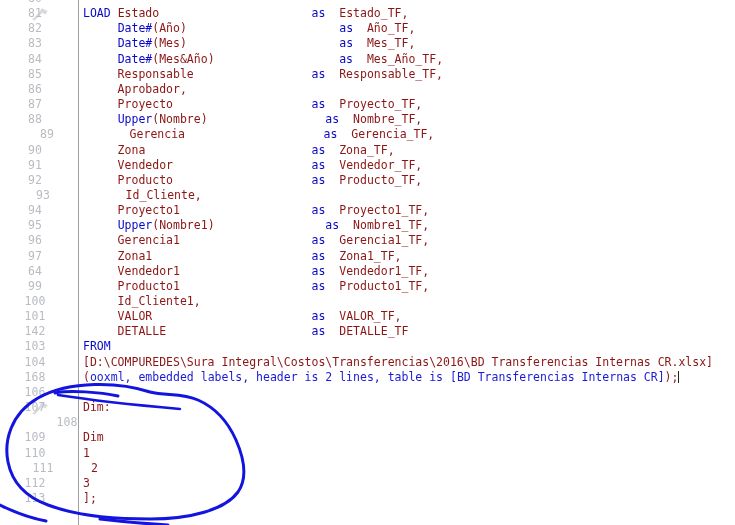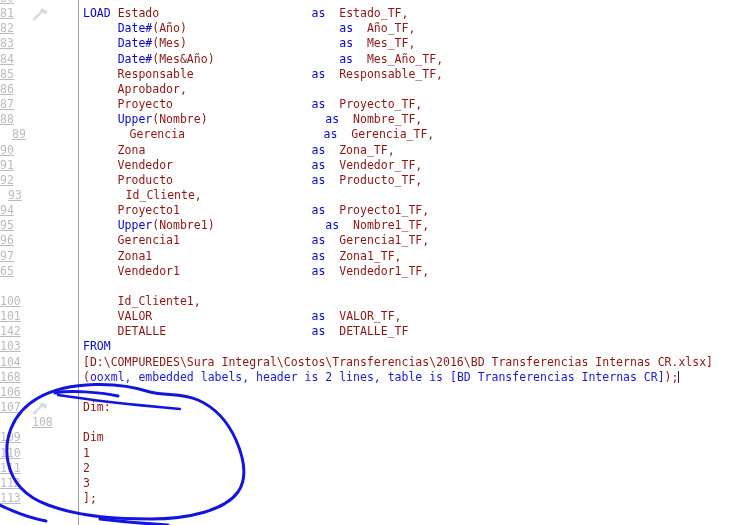--- a/index.html
+++ b/index.html
@@ -46,25 +46,24 @@
     line-height: 15.15px;
     white-space: pre;
     font-size: 11.5px;
   }
 
   .ln {
     position: absolute;
     left: 0;
     top: 0;
     width: 70px;
-    text-align: left;
+    text-align: center;
     color: #b8bcc2;
     font-size: 11.5px;
     font-family: "DejaVu Sans Mono", "Liberation Mono", monospace;
-    text-decoration: underline;
   }
 
   .code {
     position: absolute;
     left: 83px;
     top: 0;
     white-space: pre;
     font-size: 11.5px;
     letter-spacing: 0px;
     font-family: "DejaVu Sans Mono", "Liberation Mono", monospace;
@@ -130,38 +129,39 @@
       <div class="line" style="position: absolute; left: 0px; top: 112.2px; width: 735px;"><span class="ln">88</span><span class="code"><span class="id">     </span><span class="kw">Upper</span><span class="id">(Nombre)</span><span class="id">                 </span><span class="kw">as</span><span class="id">  Nombre_TF,</span></span></div>
       <div class="line" style="position: absolute; left: 12px; top: 127.35px; width: 735px; padding-left: 31px;"><span class="ln">89</span><span class="code"><span class="id">     Gerencia</span><span class="id">                    </span><span class="kw">as</span><span class="id">  Gerencia_TF,</span></span></div>
       <div class="line" style="position: absolute; left: 0px; top: 142.5px; width: 735px;"><span class="ln">90</span><span class="code"><span class="id">     Zona</span><span class="id">                        </span><span class="kw">as</span><span class="id">  Zona_TF,</span></span></div>
       <div class="line" style="position: absolute; left: 0px; top: 157.65px; width: 735px;"><span class="ln">91</span><span class="code"><span class="id">     Vendedor</span><span class="id">                    </span><span class="kw">as</span><span class="id">  Vendedor_TF,</span></span></div>
       <div class="line" style="position: absolute; left: 0px; top: 172.8px; width: 735px;"><span class="ln">92</span><span class="code"><span class="id">     Producto</span><span class="id">                    </span><span class="kw">as</span><span class="id">  Producto_TF,</span></span></div>
       <div class="line" style="position: absolute; left: 8px; top: 187.95px; width: 735px;"><span class="ln">93</span><span class="code"><span class="id">     Id_Cliente,</span></span></div>
       <div class="line" style="position: absolute; left: 0px; top: 203.1px; width: 735px;"><span class="ln">94</span><span class="code"><span class="id">     Proyecto1</span><span class="id">                   </span><span class="kw">as</span><span class="id">  Proyecto1_TF,</span></span></div>
       <div class="line" style="position: absolute; left: 0px; top: 218.25px; width: 735px;"><span class="ln">95</span><span class="code"><span class="id">     </span><span class="kw">Upper</span><span class="id">(Nombre1)</span><span class="id">                </span><span class="kw">as</span><span class="id">  Nombre1_TF,</span></span></div>
       <div class="line" style="position: absolute; left: 0px; top: 233.4px; width: 606px;"><span class="ln">96</span><span class="code"><span class="id">     Gerencia1</span><span class="id">                   </span><span class="kw">as</span><span class="id">  Gerencia1_TF,</span></span></div>
       <div class="line" style="position: absolute; left: 0px; top: 248.55px; width: 735px;"><span class="ln">97</span><span class="code"><span class="id">     Zona1</span><span class="id">                       </span><span class="kw">as</span><span class="id">  Zona1_TF,</span></span></div>
-      <div class="line" style="position: absolute; left: 0px; top: 263.7px; width: 735px;"><span class="ln">65</span><span class="code"><span class="id">     Vendedor1</span><span class="id">                   </span><span class="kw">as</span><span class="id">  Vendedor1_TF,</span></span></div>
+      <div class="line" style="position: absolute; left: 0px; top: 263.7px; width: 735px;"><span class="ln">64</span><span class="code"><span class="id">     Vendedor1</span><span class="id">                   </span><span class="kw">as</span><span class="id">  Vendedor1_TF,</span></span></div>
+      <div class="line" style="position: absolute; left: 0px; top: 278.85px; width: 735px;"><span class="ln">99</span><span class="code"><span class="id">     Producto1</span><span class="id">                   </span><span class="kw">as</span><span class="id">  Producto1_TF,</span></span></div>
       <div class="line" style="position: absolute; left: 0px; top: 294px; width: 735px;"><span class="ln">100</span><span class="code"><span class="id">     Id_Cliente1,</span></span></div>
       <div class="line" style="position: absolute; left: 0px; top: 309.15px; width: 735px;"><span class="ln">101</span><span class="code"><span class="id">     VALOR</span><span class="id">                       </span><span class="kw">as</span><span class="id">  VALOR_TF,</span></span></div>
       <div class="line" style="position: absolute; left: 0px; top: 324.3px; width: 735px;"><span class="ln">142</span><span class="code"><span class="id">     DETALLE</span><span class="id">                     </span><span class="kw">as</span><span class="id">  DETALLE_TF</span></span></div>
       <div class="line" style="position: absolute; left: 0px; top: 339.45px; width: 735px;"><span class="ln">103</span><span class="code"><span class="kw">FROM</span></span></div>
       <div class="line" style="position: absolute; left: 0px; top: 354.6px; width: 735px;"><span class="ln">104</span><span class="code"><span class="str">[D:\COMPUREDES\Sura Integral\Costos\Transferencias\2016\BD Transferencias Internas CR.xlsx]</span></span></div>
       <div class="line" style="position: absolute; left: 0px; top: 369.75px; width: 735px;"><span class="ln">168</span><span class="code"><span class="punc">(</span><span class="bl">ooxml, embedded labels, header is 2 lines, table is </span><span class="bl">[BD Transferencias Internas CR]</span><span class="punc">);</span><span class="caret"></span></span></div>
       <div class="line" style="position: absolute; left: 0px; top: 384.9px; width: 735px;"><span class="ln">106</span><span class="code"></span></div>
       <div class="line" style="position: absolute; left: 0px; top: 400.05px; width: 735px;"><svg class="marker" viewBox="0 0 20 15" style="top: 1px;">
           <g fill="#a9acb2">
             <path d="M12.5 1.2 L18.6 4.0 L16.6 7.6 L10.8 4.6 Z"></path>
             <path d="M11.3 4.6 L13.4 5.8 L5.6 13.6 L3.2 12.4 Z"></path>
           </g>
         </svg><span class="ln">107</span><span class="code"><span class="id">Dim:</span></span></div>
       <div class="line" style="position: absolute; left: 0px; top: 415.2px; width: 735px; margin-left: 32px;"><span class="ln">108</span></div>
       <div class="line" style="position: absolute; left: 0px; top: 430.35px; width: 735px;"><span class="ln">109</span><span class="code"><span class="id">Dim</span></span></div>
       <div class="line" style="position: absolute; left: 0px; top: 445.5px; width: 735px;"><span class="ln">110</span><span class="code"><span class="num">1</span></span></div>
-      <div class="line" style="position: absolute; left: 0px; top: 460.65px; width: 585px;"><span class="ln">111</span><span class="code"><span class="num">2</span></span></div>
+      <div class="line" style="position: absolute; left: 8px; top: 460.65px; width: 585px;"><span class="ln">111</span><span class="code"><span class="num">2</span></span></div>
       <div class="line" style="position: absolute; left: 0px; top: 475.8px; width: 735px;"><span class="ln">112</span><span class="code"><span class="num">3</span></span></div>
       <div class="line" style="position: absolute; left: 0px; top: 490.95px; width: 735px;"><span class="ln">113</span><span class="code"><span class="punc">];</span></span></div>
     </div>
 
   <svg id="annotation" viewBox="0 0 735 525" xmlns="http://www.w3.org/2000/svg">
     <path d="M 150 392
              C 120 382, 70 380, 38 398
              C 10 414, 4 442, 8 462
              C 12 482, 26 497, 48 505
              C 74 515, 110 519, 150 519

